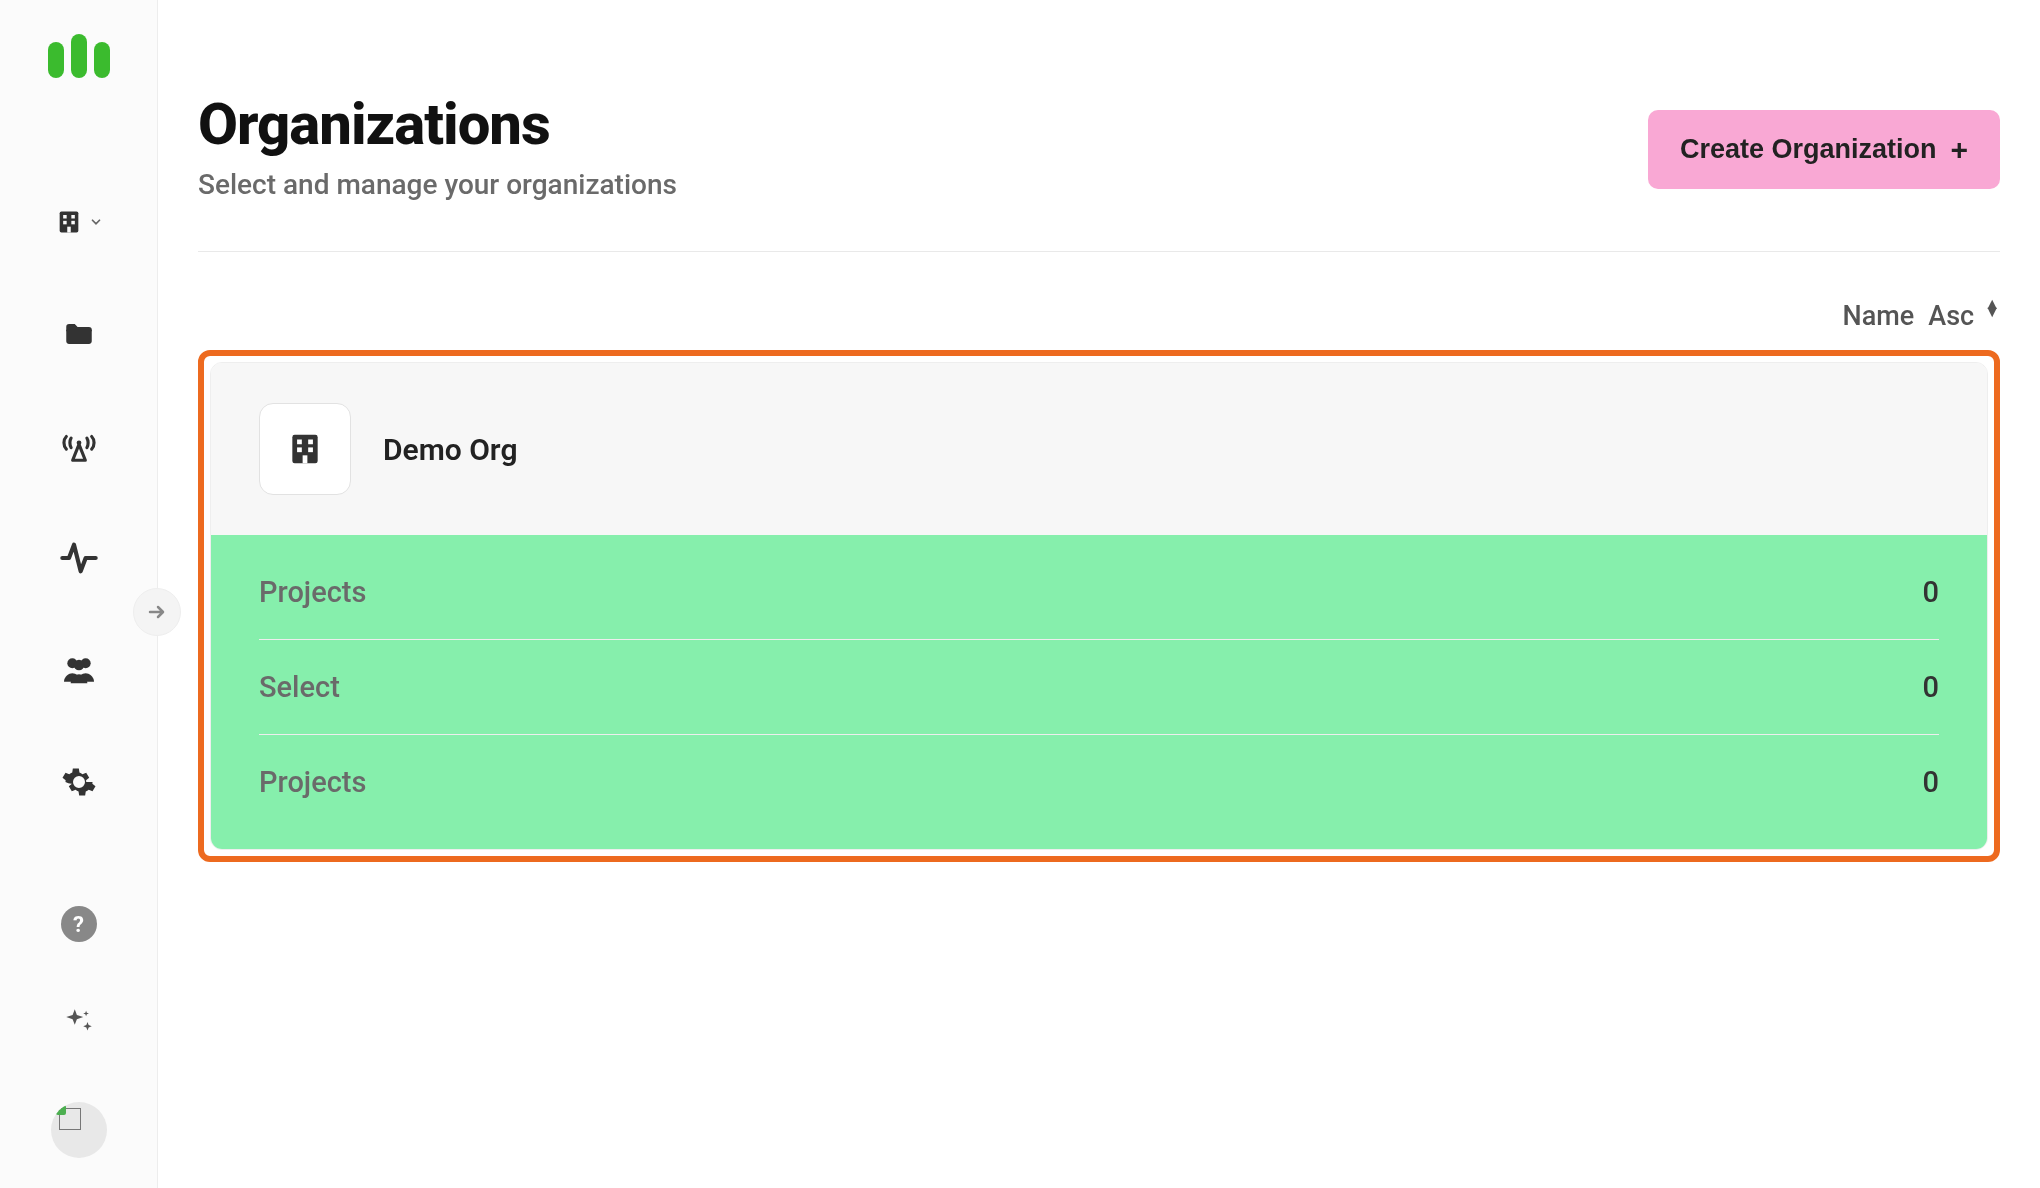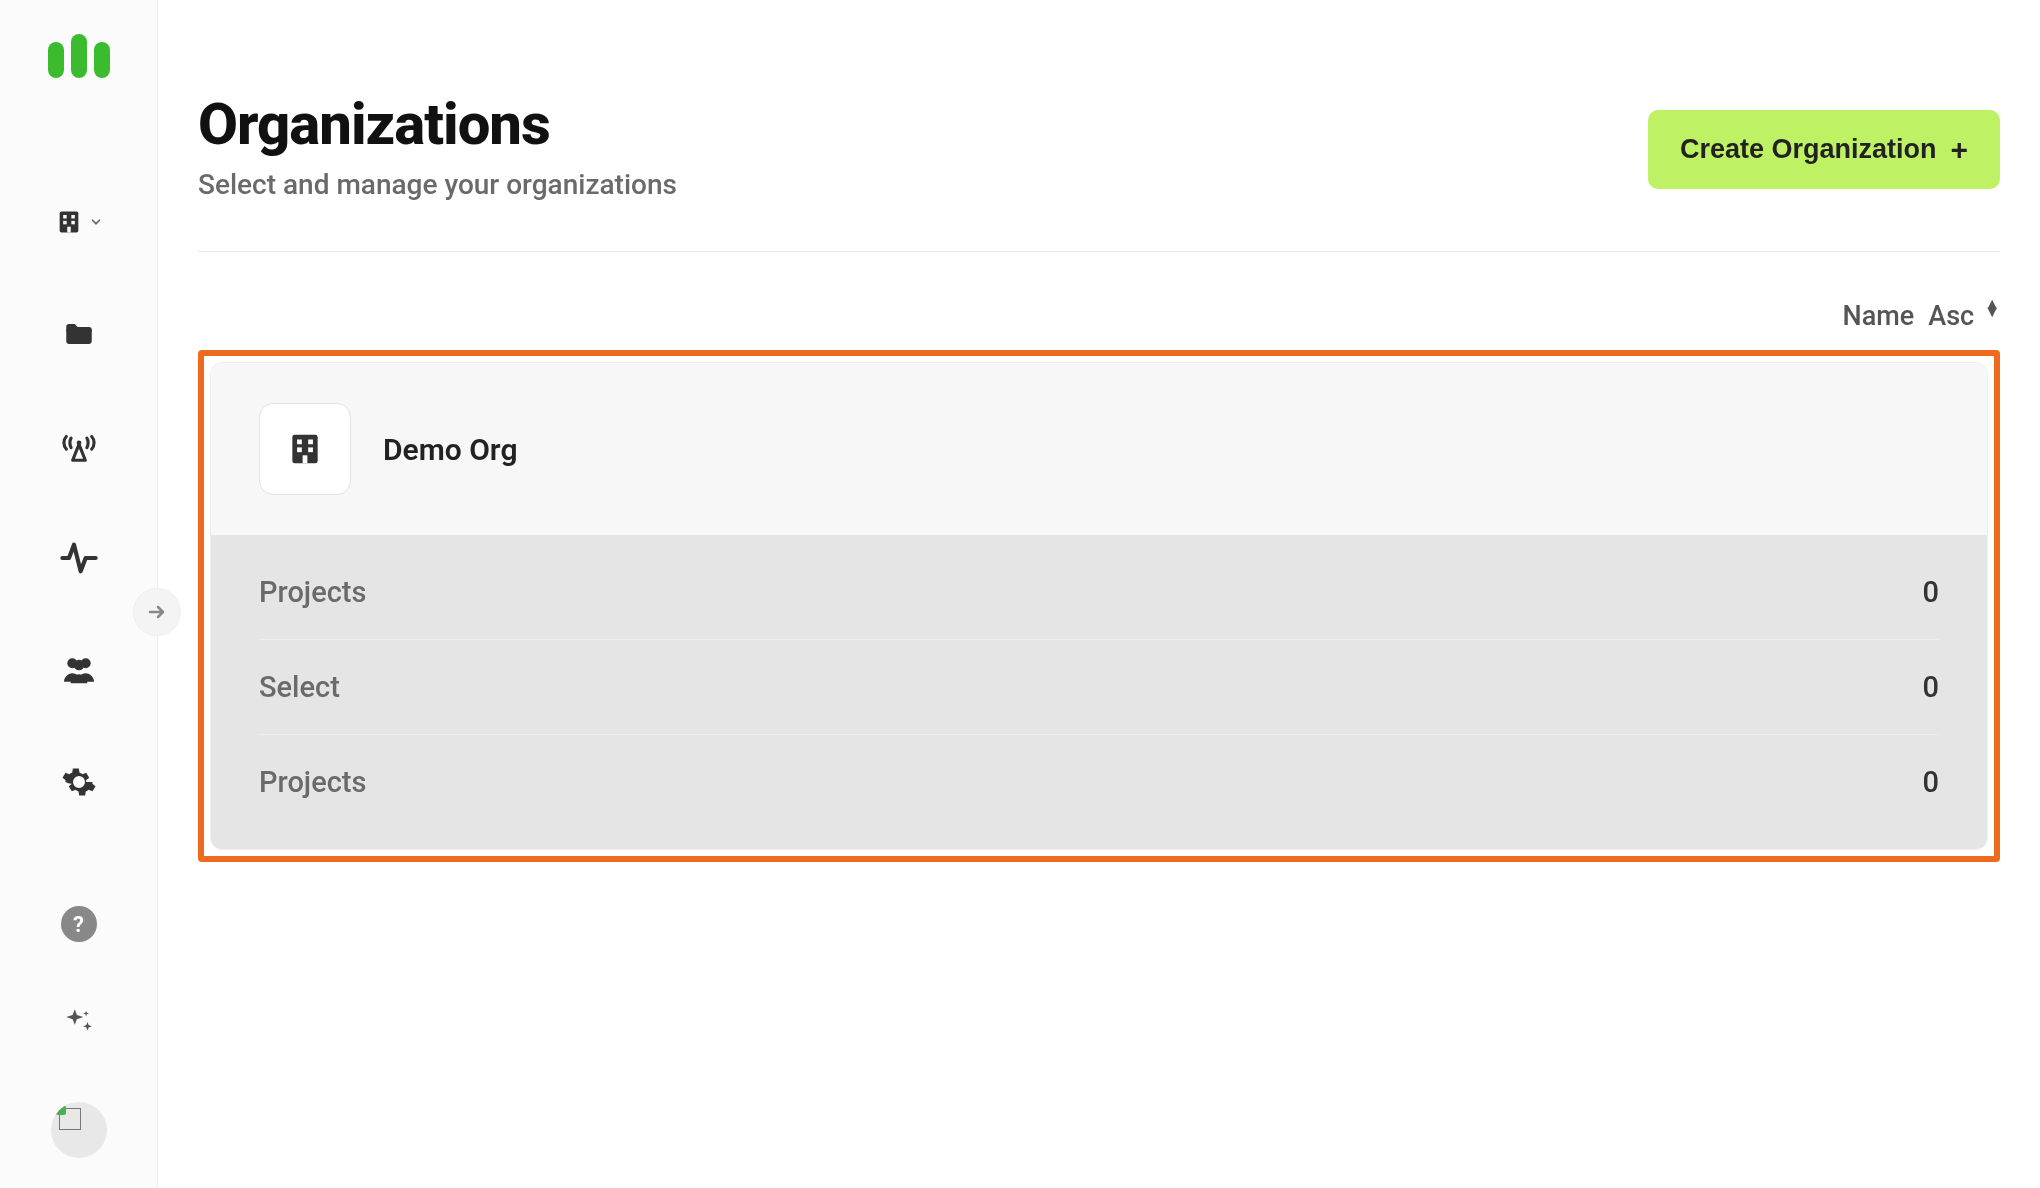--- a/index.html
+++ b/index.html
@@ -105,21 +105,21 @@
     letter-spacing: -1px;
     color: #111;
     margin-bottom: 10px;
   }
   .header-text p {
     font-size: 28px;
     color: #6a6a6a;
     font-weight: 500;
   }
   .create-btn {
-    background: #bef264;
+    background: #f9a8d4;
     border: none;
     border-radius: 10px;
     padding: 24px 32px;
     font-size: 27px;
     font-weight: 600;
     color: #222;
     display:flex; align-items:center; gap:14px;
     cursor: pointer;
     margin-top: 20px;
   }
@@ -134,21 +134,21 @@
     font-weight: 500;
   }
   .sort-row .sort-toggle { display:flex; align-items:flex-start; gap:10px; cursor:pointer; }
   .sort-arrows {
     display:flex; flex-direction:column; line-height:0.5; font-size:16px; color:#555;
   }
 
   .org-card-wrap {
     margin-top: 18px;
     border: 6px solid #ed6a1f;
-    border-radius: 4px;
+    border-radius: 12px;
     padding: 6px;
   }
   .org-card {
     border-radius: 12px;
     overflow: hidden;
     border: 1px solid #eee;
   }
   .org-card-header {
     background: #f7f7f7;
     padding: 40px 48px;
@@ -160,21 +160,21 @@
     background: #fff;
     border: 1px solid #e2e2e2;
     border-radius: 14px;
     display:flex; align-items:center; justify-content:center;
   }
   .org-name {
     font-size: 30px; font-weight: 600; color:#222;
   }
   .org-stats {
     padding: 10px 48px 20px 48px;
-    background:#e5e5e5;
+    background:#86efac;
   }
   .stat-row {
     display:flex; justify-content:space-between; align-items:center;
     padding: 30px 0;
     border-bottom: 1px solid #eee;
     font-size: 29px;
     color:#6a6a6a;
     font-weight:500;
   }
   .stat-row:last-child { border-bottom:none; }

